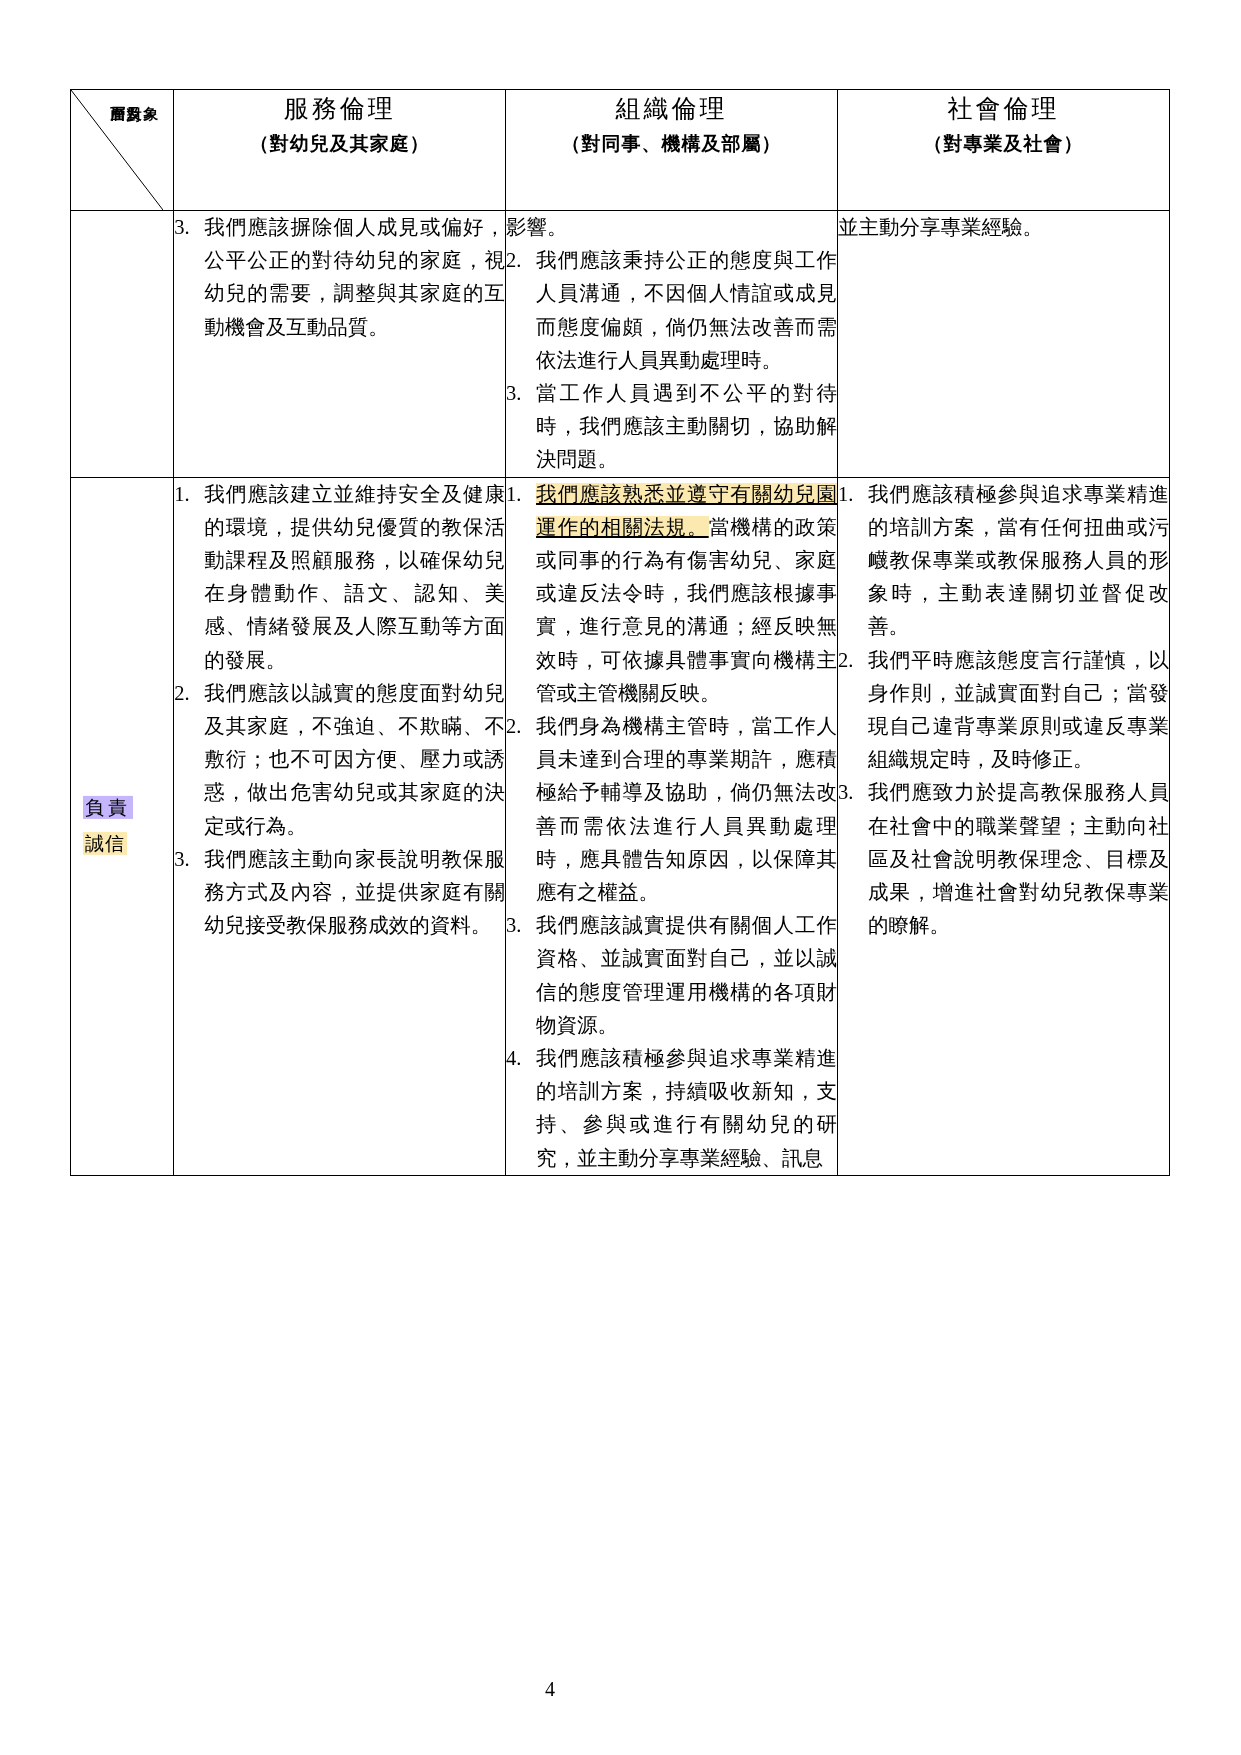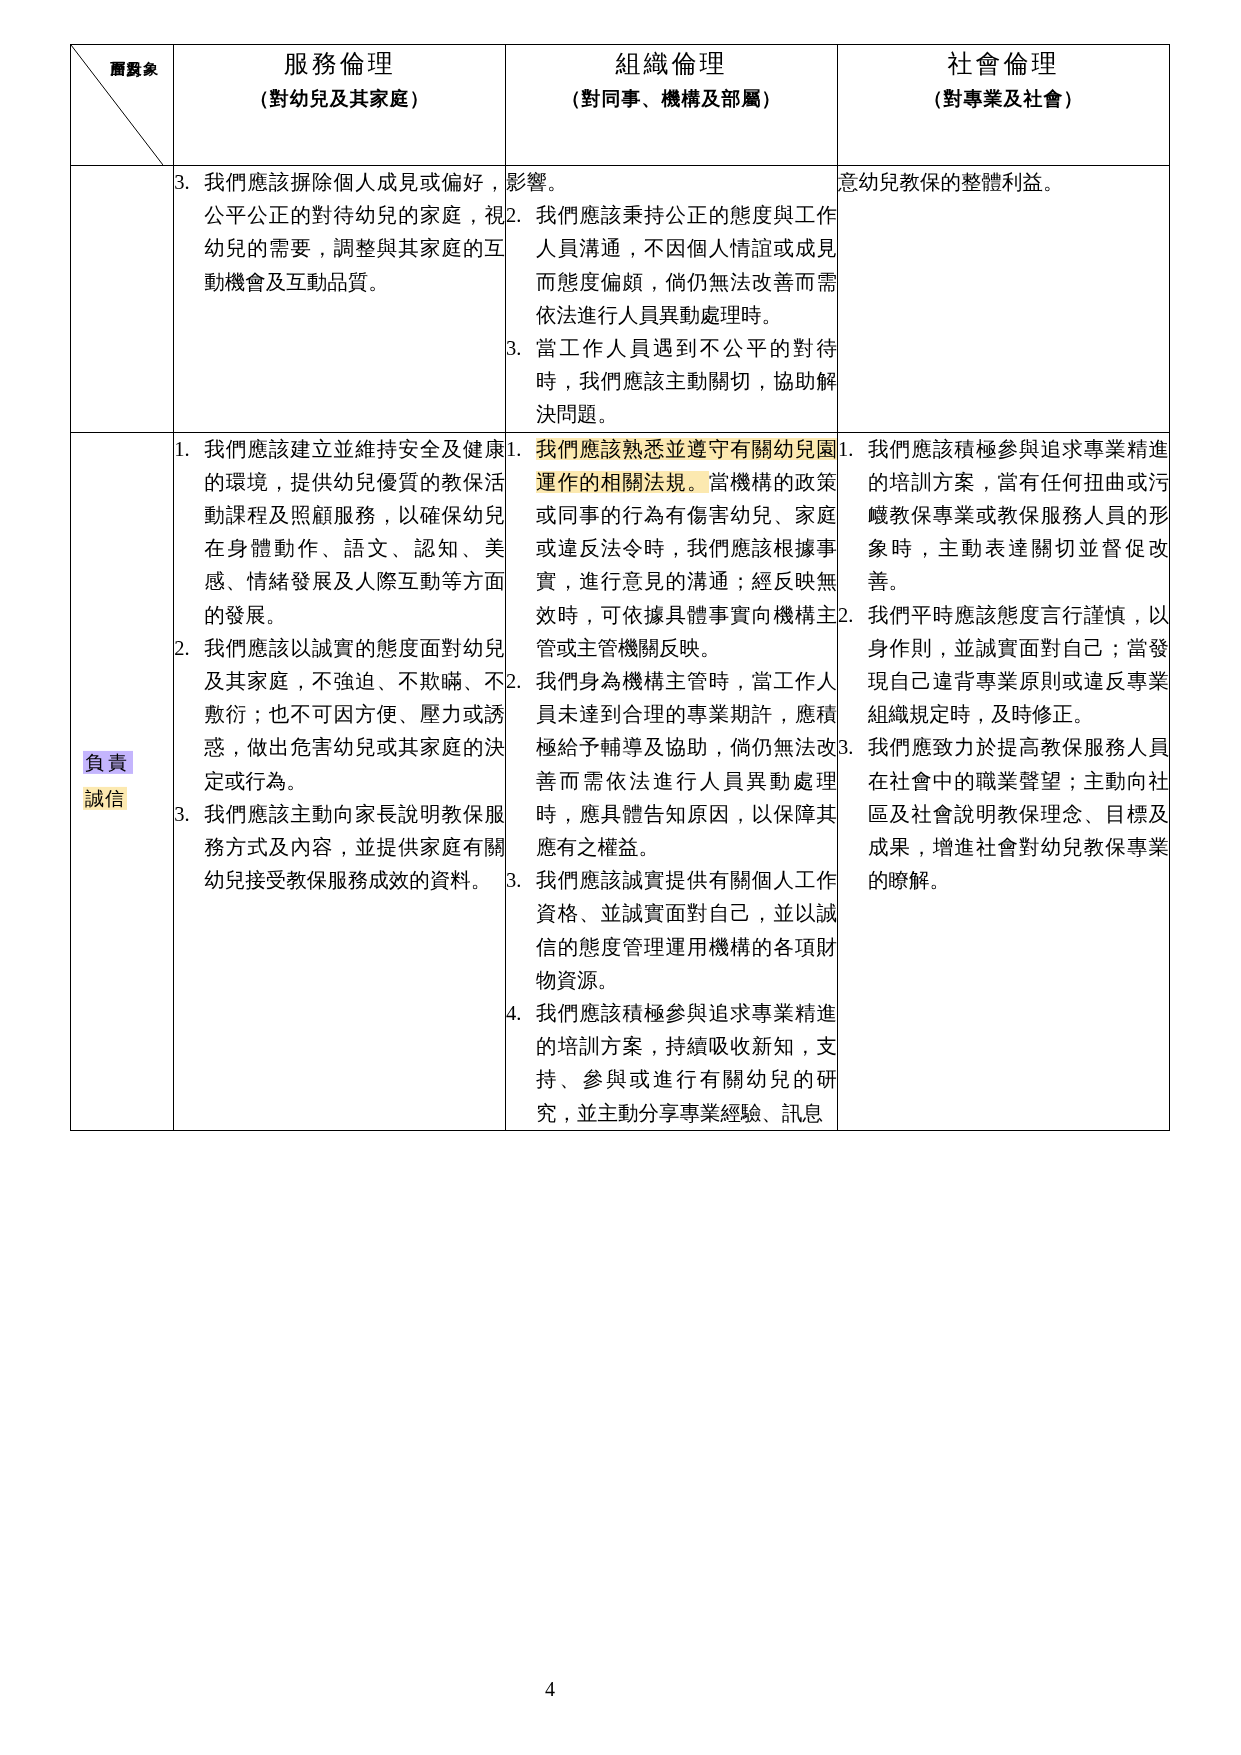--- a/index.html
+++ b/index.html
@@ -12,21 +12,21 @@
     height: 1755px;
     font-family: "Liberation Serif", "DejaVu Serif", serif;
     color: #000000;
     position: relative;
   }
   .page {
     position: relative;
     width: 1100px;
     height: 1755px;
     box-sizing: border-box;
-    padding: 44px 70px 0 70px;
+    padding: 89px 70px 0 70px;
   }
   table.ethics-table {
     border-collapse: collapse;
     width: 1100px;
     margin: 0 auto;
     table-layout: fixed;
   }
   table.ethics-table td, table.ethics-table th {
     border: 1px solid #000000;
     vertical-align: top;
@@ -150,20 +150,21 @@
   ol.items > li .txt {
     display: block;
   }
   .plain-line {
     text-align: justify;
     text-justify: inter-ideograph;
     font-family: Liberation Serif, serif;
   }
   .hl-text {
     background: #fce9b0;
+    text-decoration: underline;
   }
   .page-number {
     position: absolute;
     bottom: 54px;
     left: 0;
     width: 100%;
     text-align: center;
     font-size: 20px;
   }
 </style>
@@ -234,21 +235,21 @@
               <span class="num">2.</span>
               <span class="txt">我們應該秉持公正的態度與工作人員溝通，不因個人情誼或成見而態度偏頗，倘仍無法改善而需依法進行人員異動處理時。</span>
             </li>
             <li>
               <span class="num">3.</span>
               <span class="txt">當工作人員遇到不公平的對待時，我們應該主動關切，協助解決問題。</span>
             </li>
           </ol>
         </td>
         <td class="cell-body">
-          <div class="plain-line">意幼兒教保的整體利益。</div>
+          <div class="plain-line">並主動分享專業經驗。</div>
         </td>
       </tr>
 
       <tr>
         <td class="value-cell">
           <div class="value-label">
             <div><span class="hl">負責</span></div>
             <div><span class="hl2">誠信</span></div>
           </div>
         </td>

